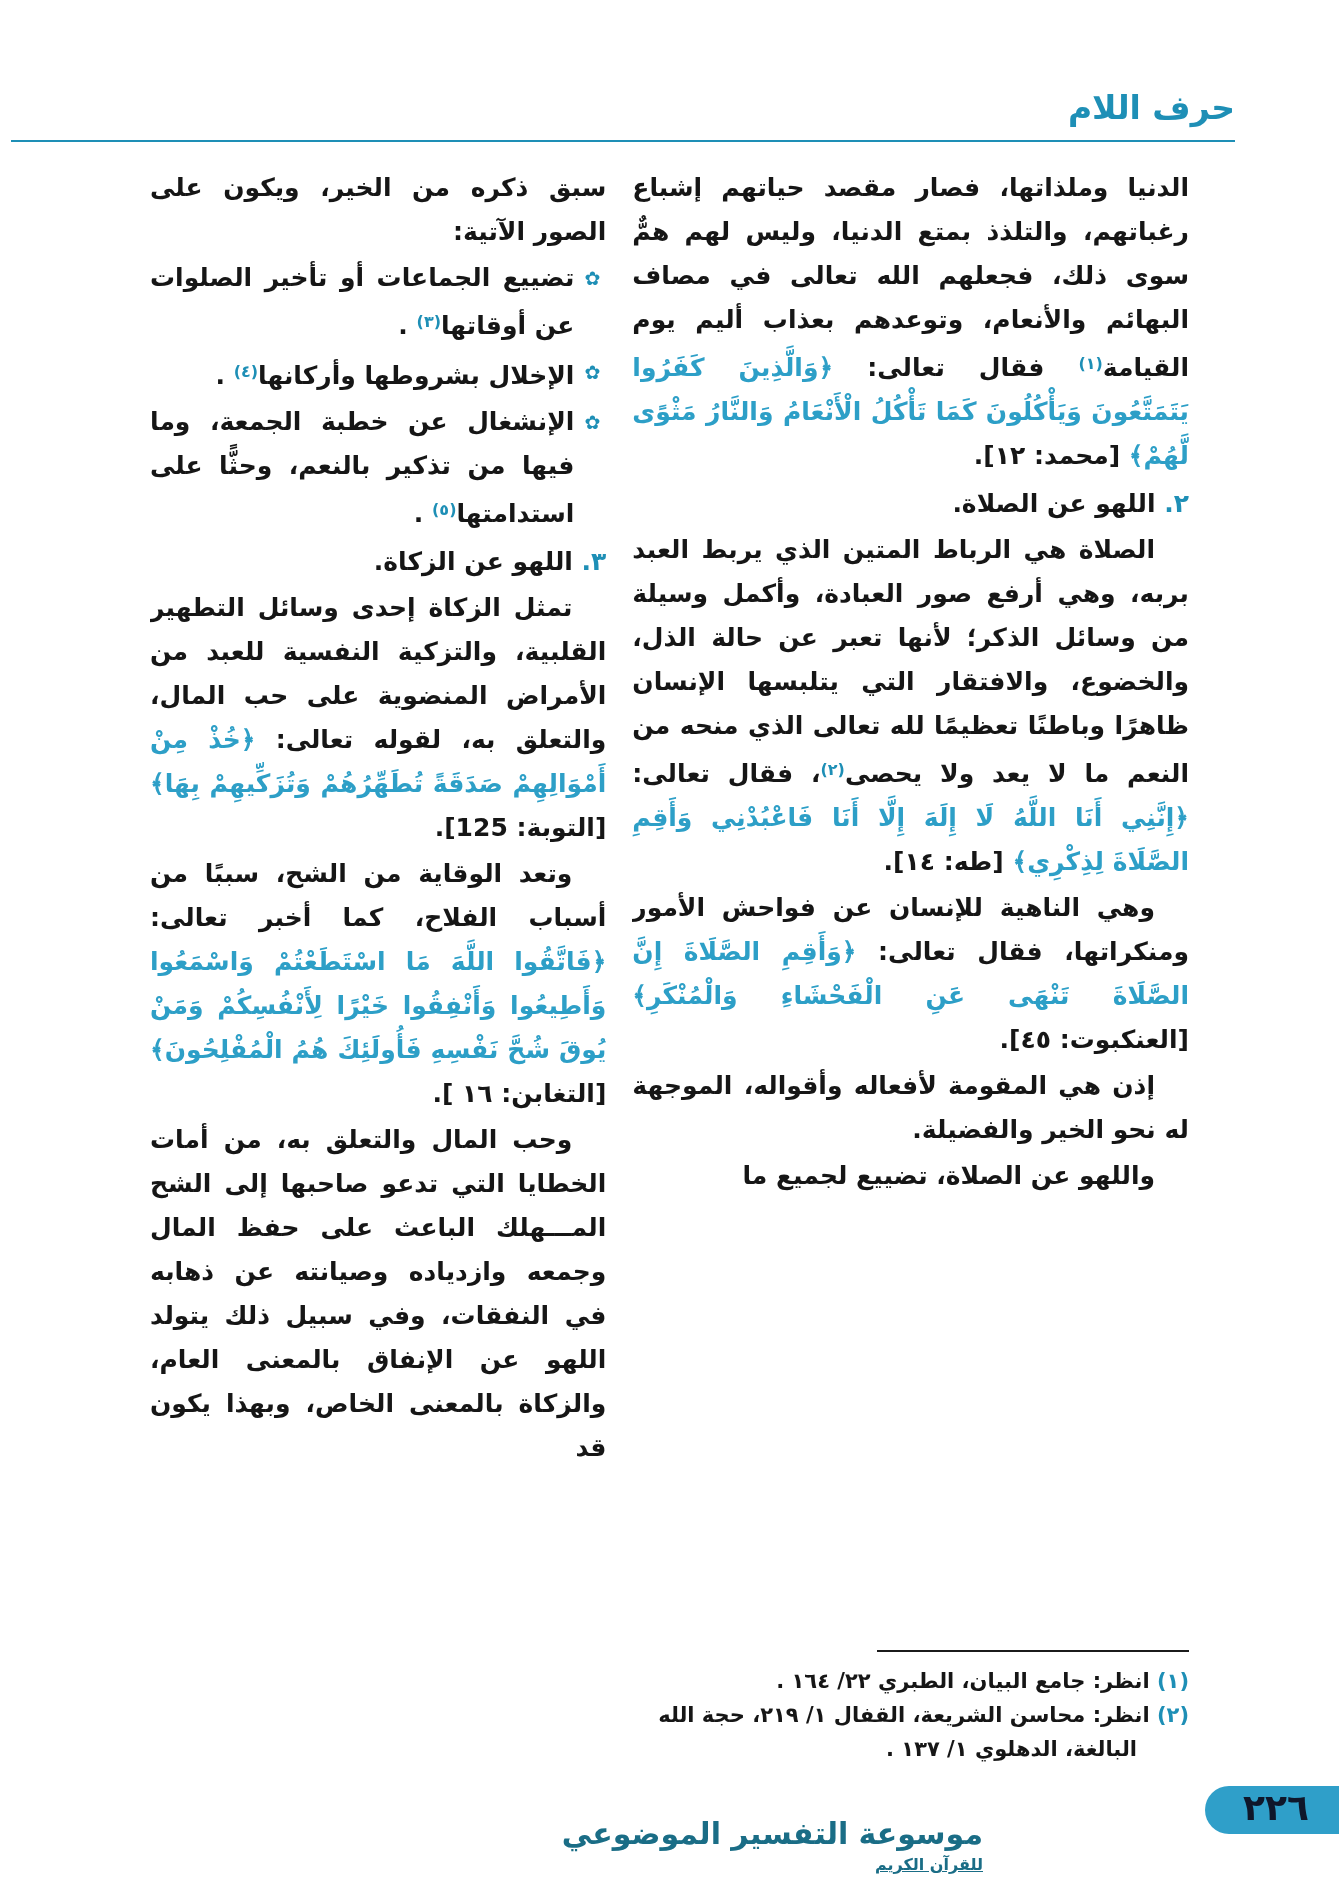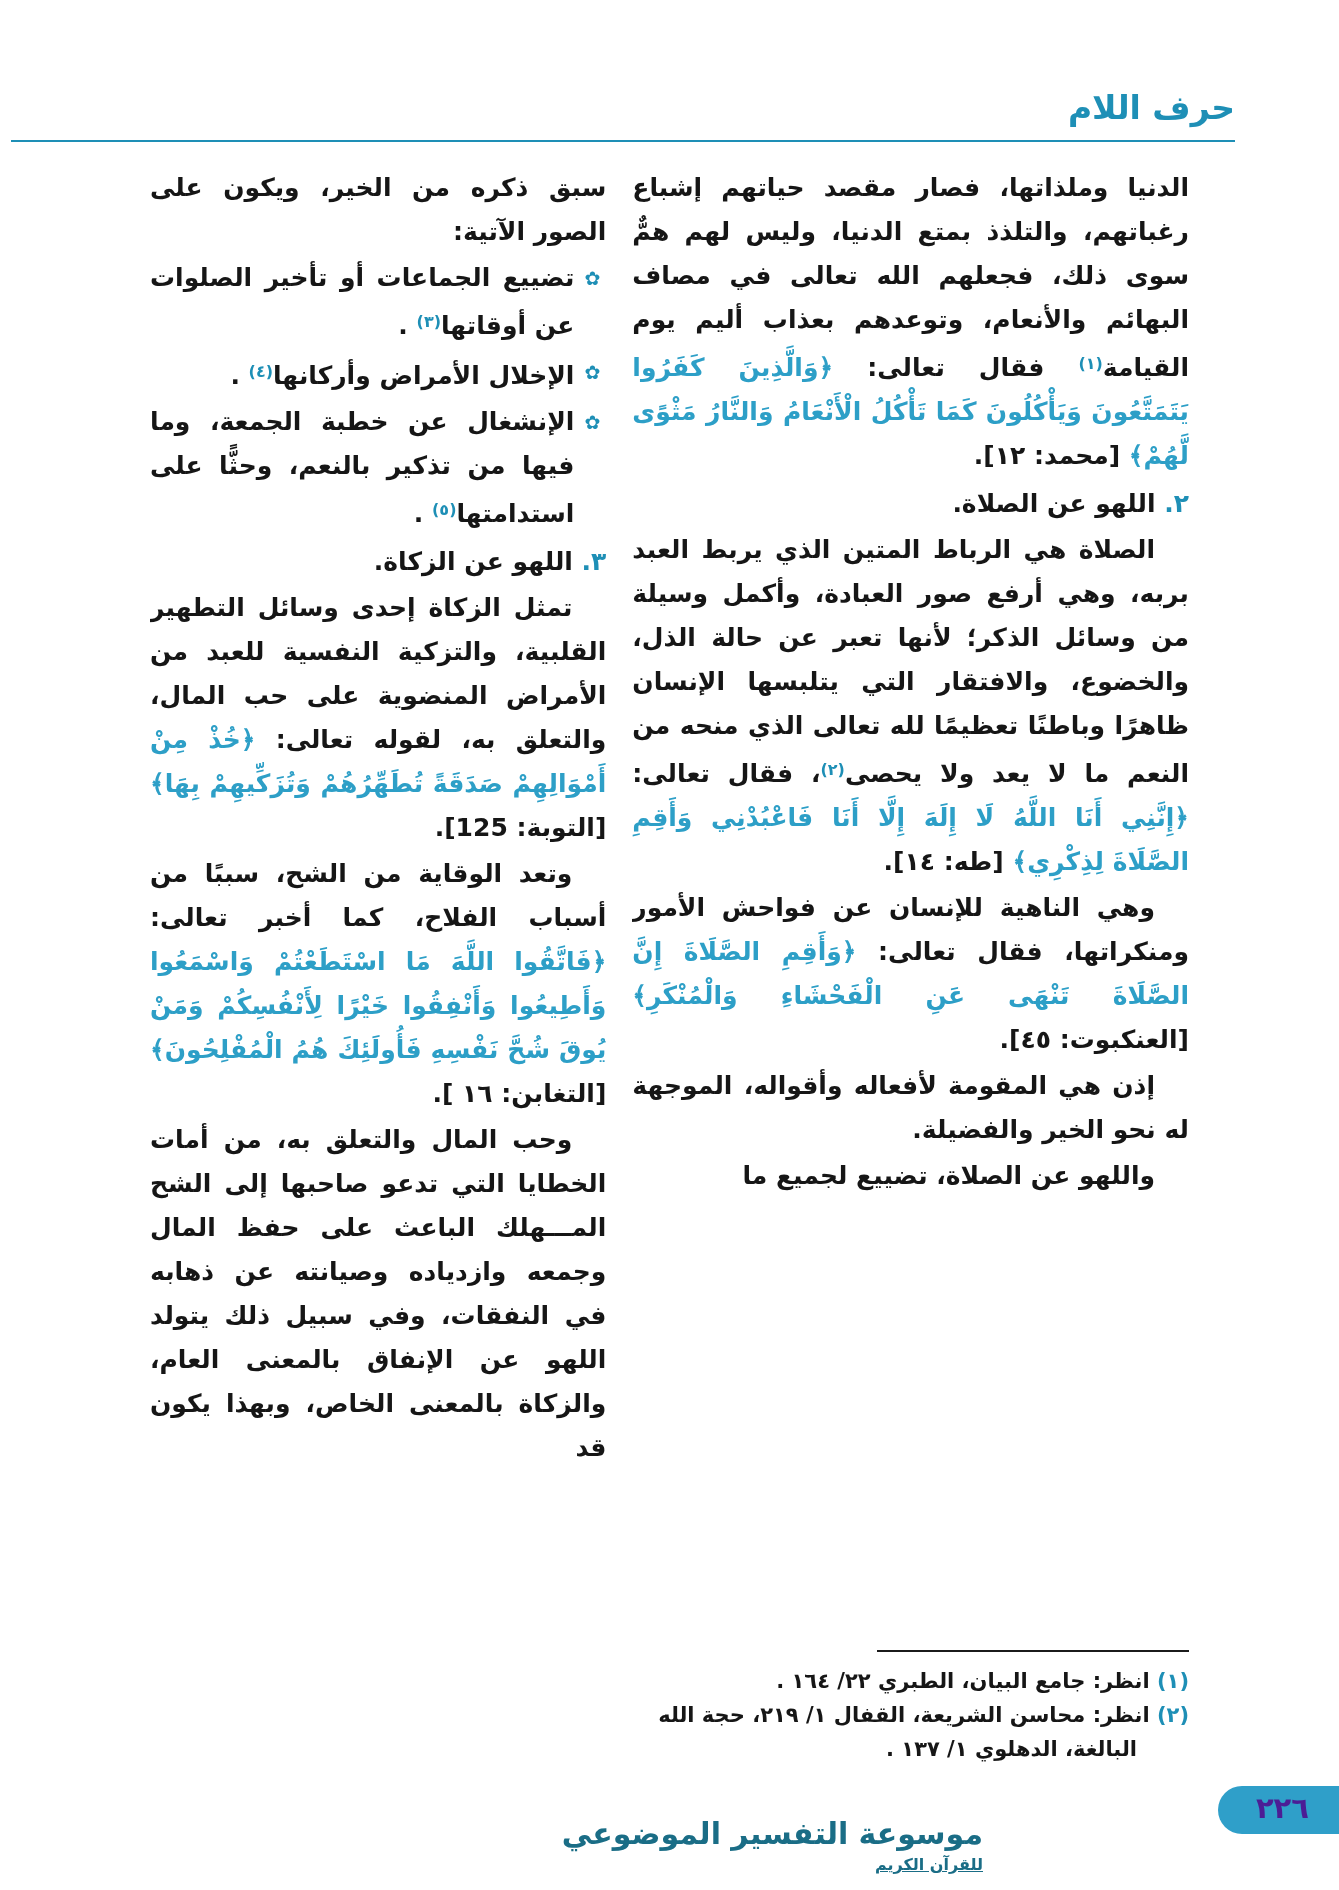--- a/index.html
+++ b/index.html
@@ -62,22 +62,22 @@
   .emblem {
     position:absolute; bottom:16px; right:356px;
     text-align:right; color:var(--emblem);
     letter-spacing:1px;
   }
   .emblem-title { font-size:30px; font-weight:bold; line-height:38px; }
   .emblem-sub   { font-size:16px; font-weight:bold; margin-top:2px;text-decoration:underline; }
 
   .page-badge {
     position:absolute; right:0; bottom:56px;
-    background:var(--badge); color:#4c1d95;
-    font-size:29px; font-weight:bold;
+    background:var(--badge); color:#0f172a;
+    font-size:36px; font-weight:bold;
     padding:5px 30px 9px 38px;
     border-radius:26px 0 0 26px;
     line-height:34px;
   }
 </style>
 </head>
 <body>
 
 <div class="header">
   <div class="header-title">حرف اللام</div>
@@ -99,21 +99,21 @@
       </div>
     </div>
   <div class="col col-left" id="col-left">
       <p class="para noindent"><span>سبق ذكره من الخير، ويكون على الصور الآتية:</span></p>
       <div class="bullet">
         <span class="bullet-icon">✿</span>
         <span class="bullet-body"><span>تضييع الجماعات أو تأخير الصلوات عن أوقاتها</span><span class="fn-mark">(٣)</span><span> .</span></span>
       </div>
       <div class="bullet">
         <span class="bullet-icon">✿</span>
-        <span class="bullet-body"><span>الإخلال الأمراض وأركانها</span><span class="fn-mark">(٤)</span><span> .</span></span>
+        <span class="bullet-body"><span>الإخلال بشروطها وأركانها</span><span class="fn-mark">(٤)</span><span> .</span></span>
       </div>
       <div class="bullet">
         <span class="bullet-icon">✿</span>
         <span class="bullet-body"><span>الإنشغال عن خطبة الجمعة، وما فيها من تذكير بالنعم، وحثًّا على استدامتها</span><span class="fn-mark">(٥)</span><span> .</span></span>
       </div>
       <p class="heading"><span class="h-num">٣. </span><span>اللهو عن الزكاة.</span></p>
       <p class="para"><span>تمثل الزكاة إحدى وسائل التطهير القلبية، والتزكية النفسية للعبد من الأمراض المنضوية على حب المال، والتعلق به، لقوله تعالى: </span><span class="quran">﴿خُذْ مِنْ أَمْوَالِهِمْ صَدَقَةً تُطَهِّرُهُمْ وَتُزَكِّيهِمْ بِهَا﴾</span><span> [التوبة: 125].</span></p>
       <p class="para"><span>وتعد الوقاية من الشح، سببًا من أسباب الفلاح، كما أخبر تعالى: </span><span class="quran">﴿فَاتَّقُوا اللَّهَ مَا اسْتَطَعْتُمْ وَاسْمَعُوا وَأَطِيعُوا وَأَنْفِقُوا خَيْرًا لِأَنْفُسِكُمْ وَمَنْ يُوقَ شُحَّ نَفْسِهِ فَأُولَئِكَ هُمُ الْمُفْلِحُونَ﴾</span><span> [التغابن: ١٦ ].</span></p>
       <p class="para"><span>وحب المال والتعلق به، من أمات الخطايا التي تدعو صاحبها إلى الشح المـــهلك الباعث على حفظ المال وجمعه وازدياده وصيانته عن ذهابه في النفقات، وفي سبيل ذلك يتولد اللهو عن الإنفاق بالمعنى العام، والزكاة بالمعنى الخاص، وبهذا يكون قد</span></p>
     </div>

